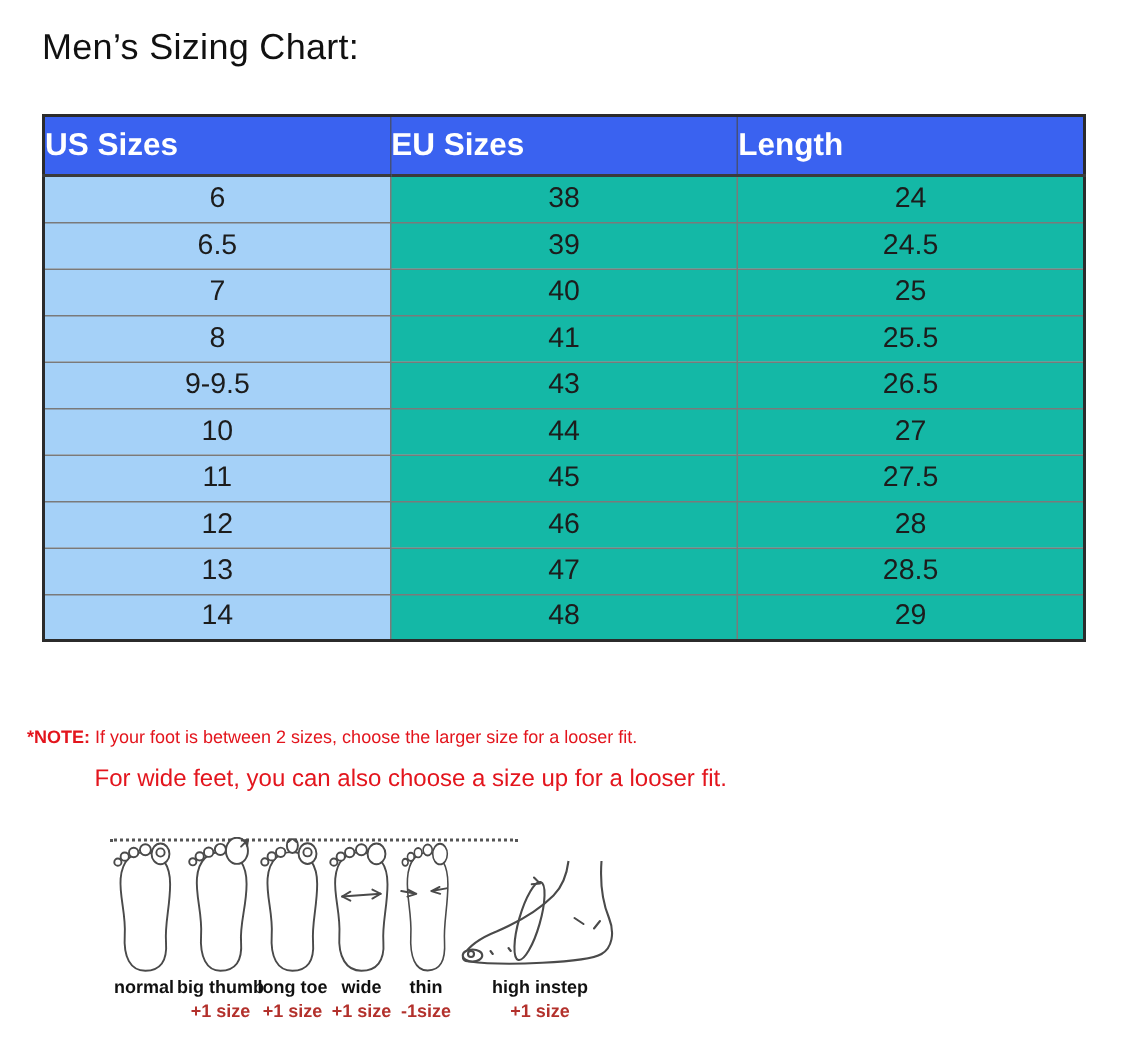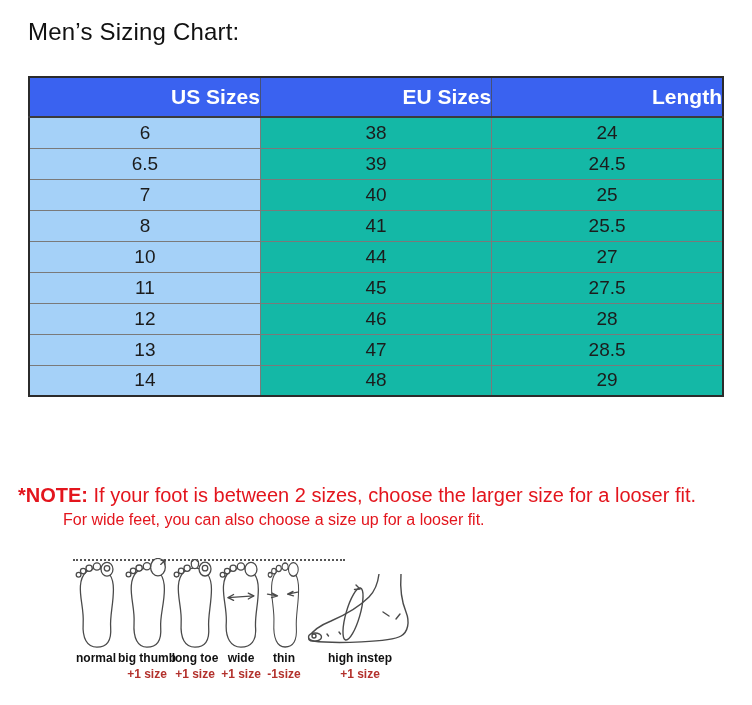--- a/index.html
+++ b/index.html
@@ -28,32 +28,32 @@
     font-size:24px;font-weight:400;color:#111;
     letter-spacing:0.2px;
   }
   table.sizing{
     position:absolute;left:28px;top:76px;width:696px;
     border-collapse:collapse;table-layout:fixed;
     border:2px solid var(--border-outer);
   }
   table.sizing th{
     background:var(--header-bg);color:var(--header-text);
-    font-size:21px;font-weight:700;height:40px;text-align:right;
+    font-size:21px;font-weight:700;height:40px;text-align:left;
     border:1px solid #44507a;border-bottom:2px solid #3b3b3b;
   }
   table.sizing td{
     height:31px;text-align:center;font-size:19px;font-weight:500;
     border:1px solid var(--border-inner);
     background:#14b8a6;color:var(--ink);
   }
   table.sizing td.us-col{background:var(--us-col-bg);}
   .note-line1{
     position:absolute;left:18px;top:484px;
-    font-size:20px;color:var(--note-red);font-weight:500;
+    font-size:12px;color:var(--note-red);font-weight:500;
   }
   .note-line1 .note-prefix{font-weight:800;}
   .note-line2{
     position:absolute;left:63px;top:511px;
     font-size:16px;color:var(--note-red);font-weight:500;
   }
   .foot-guide{
     position:absolute;left:0;top:548px;width:634px;height:150px;
   }
   .toe-line{
@@ -101,20 +101,25 @@
         </tr>
         <tr>
           <td class="us-col">7</td>
           <td>40</td>
           <td>25</td>
         </tr>
         <tr>
           <td class="us-col">8</td>
           <td>41</td>
           <td>25.5</td>
+        </tr>
+        <tr>
+          <td class="us-col">9-9.5</td>
+          <td>43</td>
+          <td>26.5</td>
         </tr>
         <tr>
           <td class="us-col">10</td>
           <td>44</td>
           <td>27</td>
         </tr>
         <tr>
           <td class="us-col">11</td>
           <td>45</td>
           <td>27.5</td>

